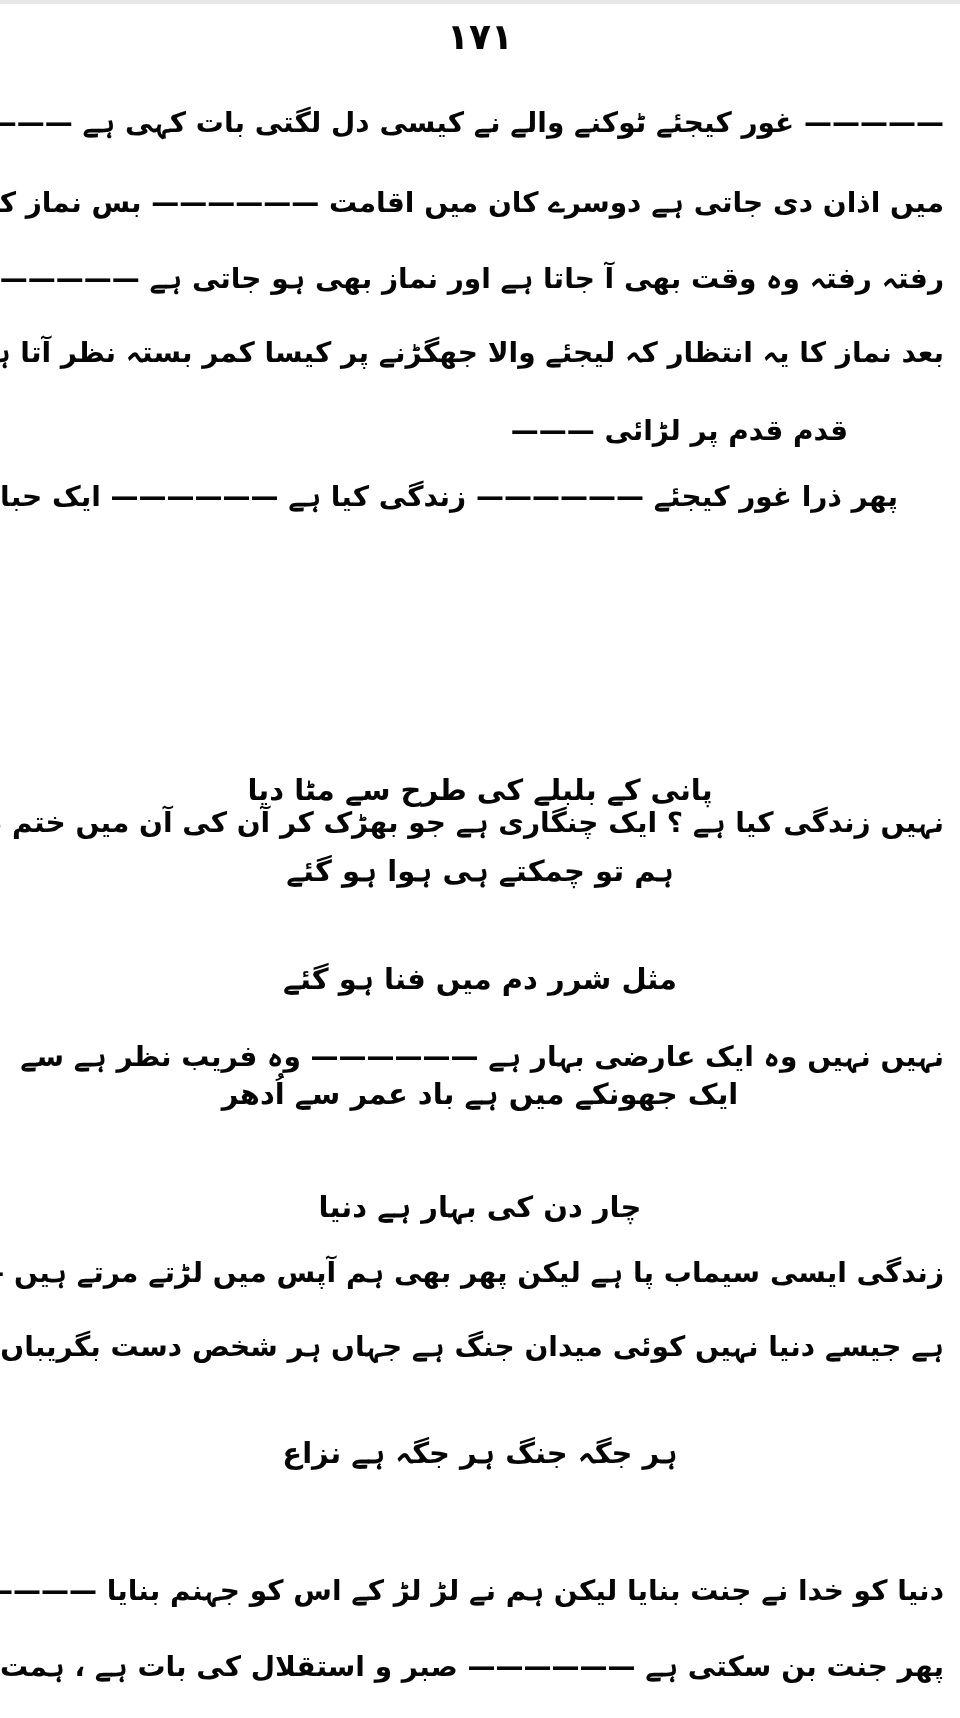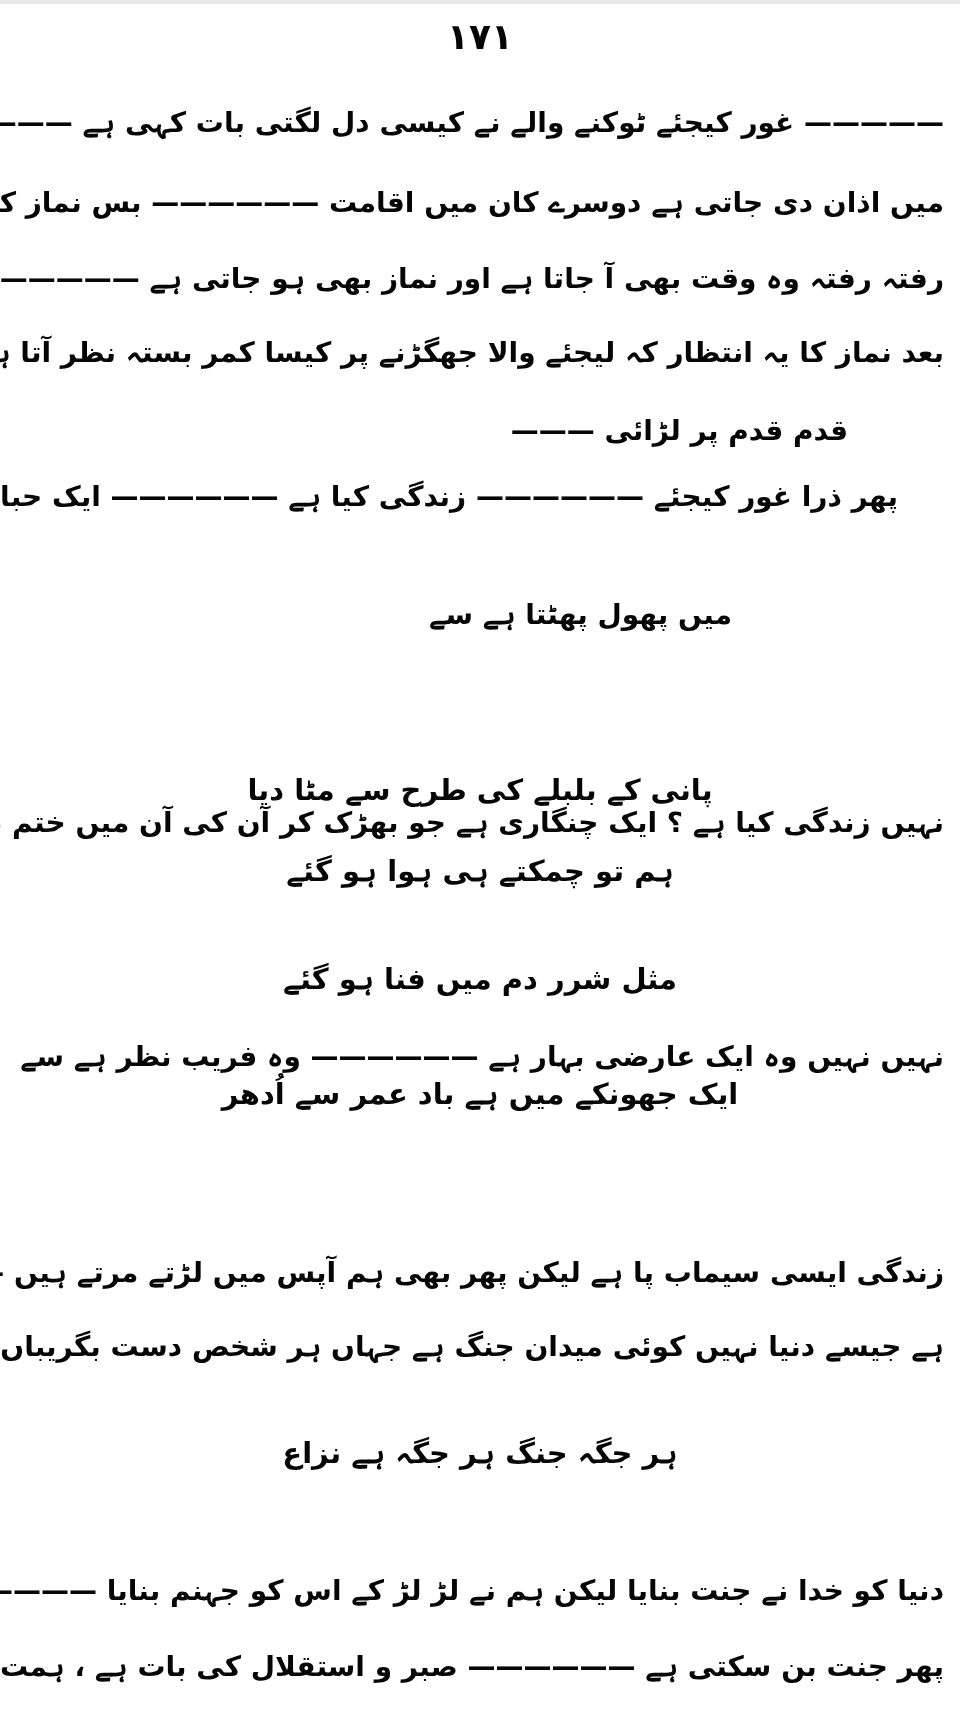--- a/index.html
+++ b/index.html
@@ -47,26 +47,26 @@
 <div class="page">
 
   <div class="pagenum">١٧١</div>
 
   <div class="ln prose t0">————— غور کیجئے ٹوکنے والے نے کیسی دل لگتی بات کہی ہے —————— بچہ پیدا ہوتے ہی ایک کان</div>
   <div class="ln prose t1">میں اذان دی جاتی ہے دوسرے کان میں اقامت —————— بس نماز کی کسر رہ جاتی ہے سو</div>
   <div class="ln prose t2">رفتہ رفتہ وہ وقت بھی آ جاتا ہے اور نماز بھی ہو جاتی ہے —————— لیکن اذان و اقامت کے</div>
   <div class="ln prose t3">بعد نماز کا یہ انتظار کہ لیجئے والا جھگڑنے پر کیسا کمر بستہ نظر آتا ہے ، بات بات پر لڑائی ——</div>
   <div class="ln short-right t4">قدم قدم پر لڑائی ———</div>
   <div class="ln prose indent-sm t5">پھر ذرا غور کیجئے —————— زندگی کیا ہے —————— ایک حباب دم کشیدہ جو دم</div>
-  <div class="ln short-center t6">میں پھول پھٹتا ہے سے</div>
   <div class="ln verse t8">پانی کے بلبلے کی طرح سے مٹا دیا</div>
   <div class="ln prose t9">نہیں زندگی کیا ہے ؟ ایک چنگاری ہے جو بھڑک کر آن کی آن میں ختم ہو جاتی ہے سے</div>
   <div class="ln verse t10">ہم تو چمکتے ہی ہوا ہو گئے</div>
   <div class="ln prose t12">نہیں نہیں وہ ایک عارضی بہار ہے —————— وہ فریب نظر ہے سے</div>
   <div class="ln verse t11">مثل شرر دم میں فنا ہو گئے</div>
   <div class="ln verse t13">ایک جھونکے میں ہے باد عمر سے اُدھر</div>
+  <div class="ln verse t14">چار دن کی بہار ہے دنیا</div>
   <div class="ln prose t15">زندگی ایسی سیماب پا ہے لیکن پھر بھی ہم آپس میں لڑتے مرتے ہیں ————— یوں معلوم ہوتا</div>
   <div class="ln prose t16">ہے جیسے دنیا نہیں کوئی میدان جنگ ہے جہاں ہر شخص دست بگریباں ہے سے</div>
   <div class="ln verse t17">ہر جگہ جنگ ہر جگہ ہے نزاع</div>
   <div class="ln prose t19">دنیا کو خدا نے جنت بنایا لیکن ہم نے لڑ لڑ کے اس کو جہنم بنایا ————— لیکن ہاں یہ جہنم</div>
   <div class="ln prose t20">پھر جنت بن سکتی ہے —————— صبر و استقلال کی بات ہے ، ہمت و خودی کی بات ہے ———</div>
 
 </div>
 
 </body></html>

